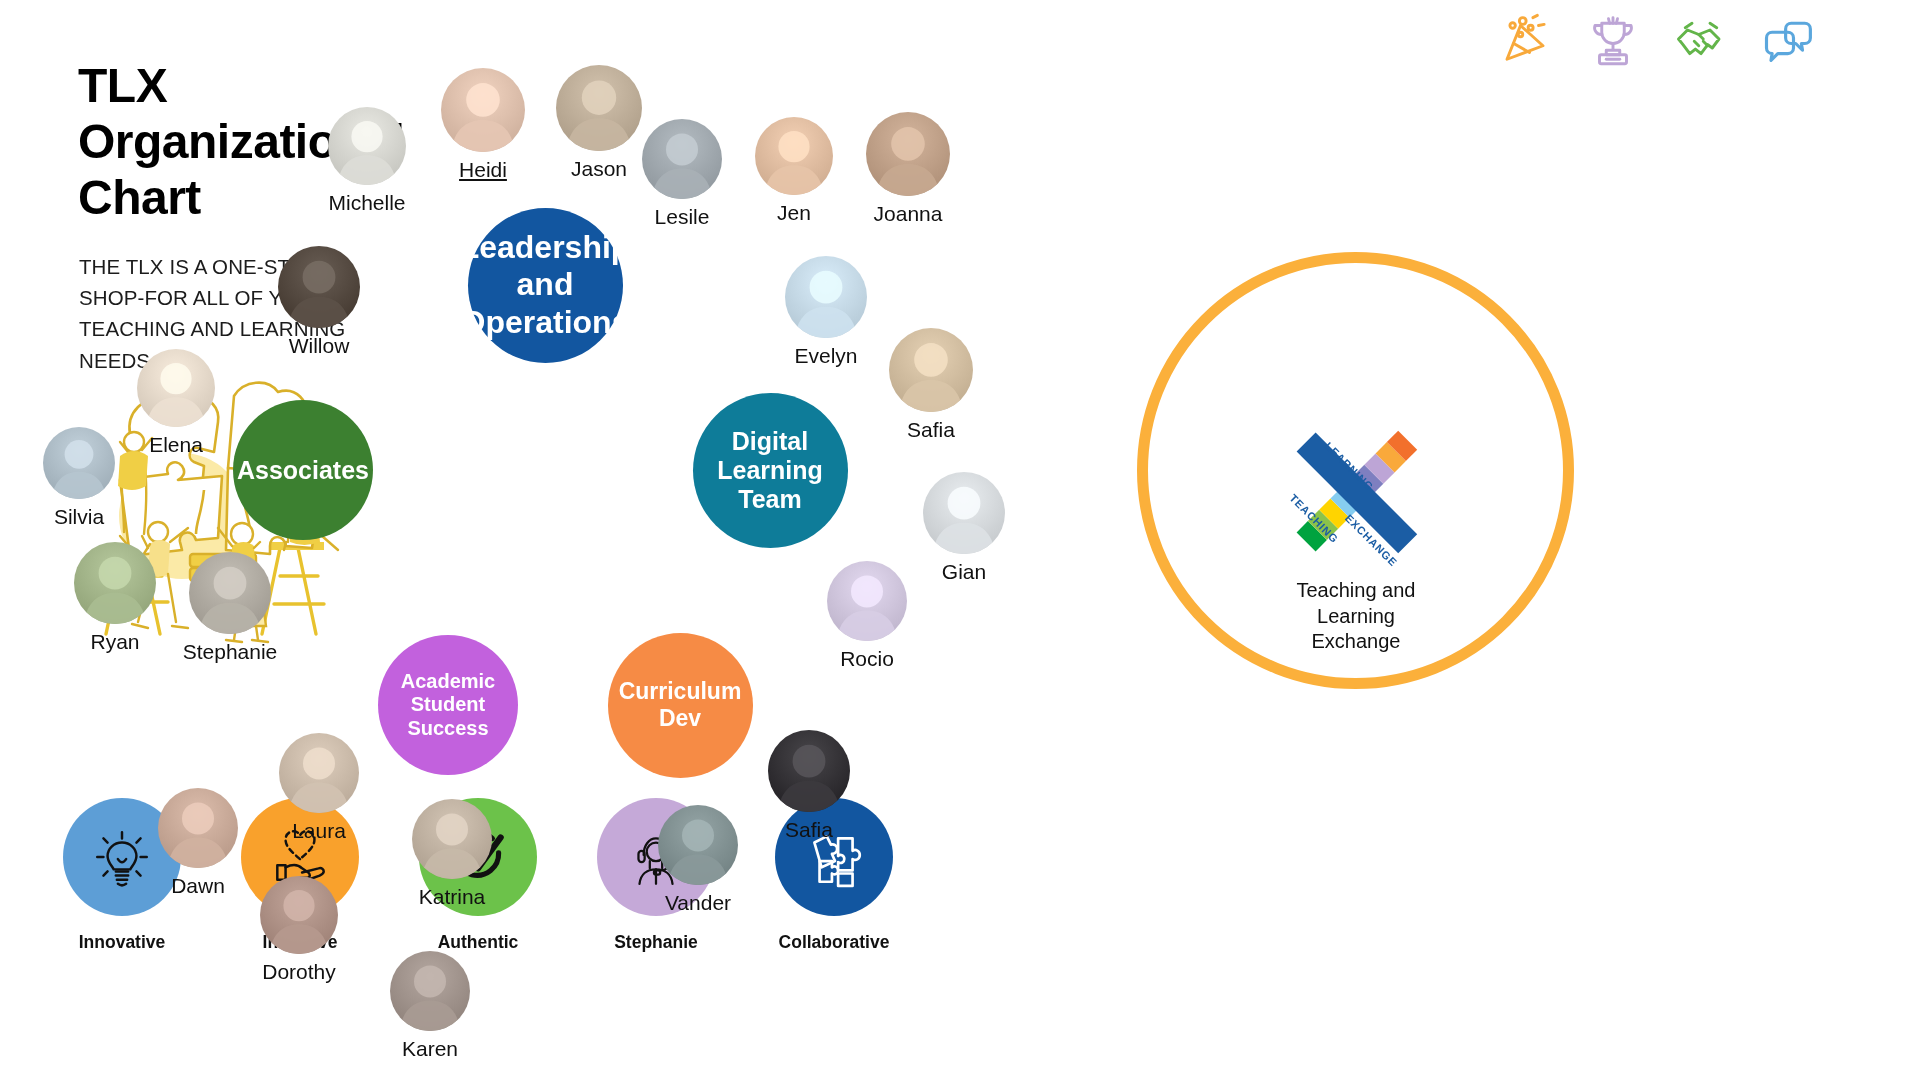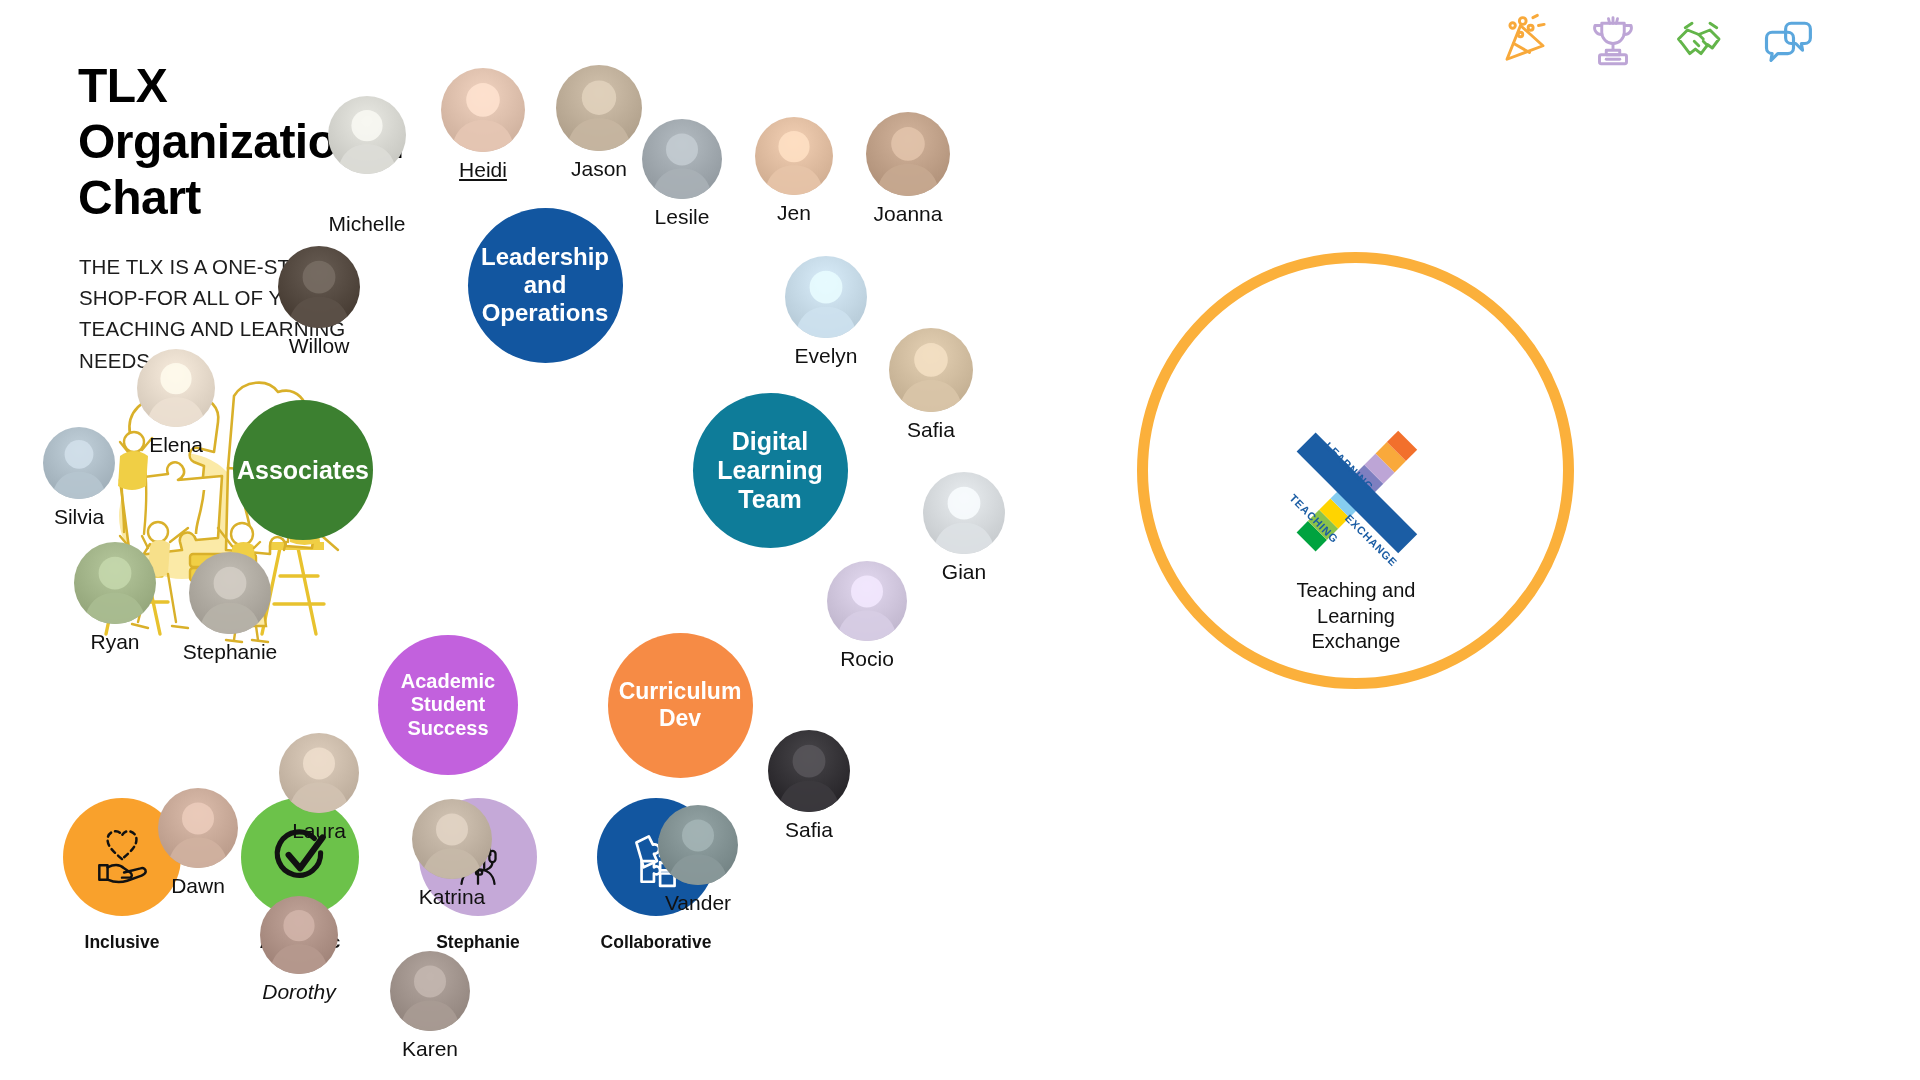--- a/index.html
+++ b/index.html
@@ -223,20 +223,34 @@
       <path d="M160 208 q12 -8 22 0 l2 34 q-12 6 -24 0 z" fill="#f0cf45" stroke="none"></path>
       <path d="M160 208 l-14 -18 M182 210 l6 -6"></path>
       <path d="M158 242 l-6 46 l42 0 l-6 -46 z" fill="#fbeaa7" stroke="#d9b02a"></path>
       <path d="M164 288 l-2 14 M184 288 l2 14"></path>
       <path d="M154 302 l16 2 M180 302 l16 2"></path>
     </g>
   </svg>
 
   <div id="values-row">
 
+    <div class="value-item">
+      <div class="value-badge" style="background:#5d9ed6">
+        <svg width="66" height="66" viewBox="0 0 64 64">
+          <g stroke="#111" stroke-width="2.4" fill="none" stroke-linecap="round">
+            <path d="M32 18 c-8 0-14 6-14 13 c0 6 4 9 6 13 l16 0 c2-4 6-7 6-13 c0-7-6-13-14-13z"></path>
+            <path d="M26 46 l12 0 M26 50 l12 0 M27 54 l10 0"></path>
+            <path d="M28 58 q4 3 8 0"></path>
+            <path d="M32 8 l0 6 M14 14 l4 4 M50 14 l-4 4 M8 32 l6 0 M50 32 l6 0 M14 50 l4-4 M50 50 l-4-4"></path>
+            <path d="M28 34 q4 6 8 0"></path>
+          </g>
+        </svg>
+      </div>
+      <div class="value-label">Innovative</div>
+    </div>
 
     <div class="value-item">
       <div class="value-badge" style="background:#f9a12c">
         <svg width="66" height="66" viewBox="0 0 64 64">
           <g stroke="#111" stroke-width="2.4" fill="none" stroke-linecap="round" stroke-linejoin="round">
             <path d="M32 34 c-8-7-14-12-14-19 c0-5 4-8 8-8 c3 0 5 2 6 4 c1-2 3-4 6-4 c4 0 8 3 8 8 c0 7-6 12-14 19z" stroke-dasharray="5 4"></path>
             <path d="M10 40 l0 14 l8 0 l0-14 z"></path>
             <path d="M18 42 c6-3 12-3 16 1 l6 4 c2 2 2 4 0 5 l-8 0"></path>
             <path d="M34 47 l16-4 c3-1 5 1 5 3 c0 2-2 3-4 4 l-14 5 c-6 2-12 2-19-1"></path>
           </g>
@@ -354,38 +368,38 @@
     <g fill="#1b5da4" font-family="'Liberation Sans', sans-serif" font-size="13" font-weight="700" letter-spacing="1">
       <text transform="translate(62,46) rotate(45)">LEARNING</text>
       <text transform="translate(20,108) rotate(45)">TEACHING</text>
       <text transform="translate(86,132) rotate(45)">EXCHANGE</text>
     </g>
   </svg>
 
   <div id="center-caption">Teaching and<br>Learning<br>Exchange</div>
 
   <div id="teams-layer">
-      <div class="team-circle" style="width: 155px; height: 155px; left: 467.5px; top: 207.5px; background: rgb(18, 86, 160); font-size: 24px;">
+      <div class="team-circle" style="width: 155px; height: 155px; left: 467.5px; top: 207.5px; background: rgb(18, 86, 160); font-size: 32px;">
         <span>Leadership<br>and<br>Operations</span>
       </div>
       <div class="team-circle" style="width: 155px; height: 155px; left: 692.5px; top: 392.5px; background: rgb(14, 124, 153); font-size: 25px;">
         <span>Digital<br>Learning<br>Team</span>
       </div>
       <div class="team-circle" style="width: 145px; height: 145px; left: 607.5px; top: 632.5px; background: rgb(246, 139, 69); font-size: 23px;">
         <span>Curriculum<br>Dev</span>
       </div>
       <div class="team-circle" style="width: 140px; height: 140px; left: 378px; top: 635px; background: rgb(194, 97, 221); font-size: 20px;">
         <span>Academic<br>Student<br>Success</span>
       </div>
       <div class="team-circle" style="width: 140px; height: 140px; left: 233px; top: 400px; background: rgb(60, 128, 48); font-size: 25px;">
         <span>Associates</span>
       </div>
     </div>
   <div id="people-layer">
-      <div class="person" style="left: 328px; top: 96px; width: 78px; gap: 32px;">
+      <div class="person" style="left: 328px; top: 107px; width: 78px;">
         <div class="avatar" style="width: 78px; height: 78px; background: radial-gradient(circle at 50% 32%, rgb(233, 233, 227), rgb(189, 189, 183));">
           <svg class="ph" viewBox="0 0 100 100" preserveAspectRatio="none">
             <circle cx="50" cy="38" r="20" fill="#f9f9f3" opacity="0.85"></circle>
             <path d="M12 100 c3-26 18-38 38-38 c20 0 35 12 38 38 z" fill="#ddddd7" opacity="0.9"></path>
           </svg>
         </div>
         <div class="person-name">Michelle</div>
       </div>
       <div class="person" style="left: 441px; top: 68px; width: 84px; text-decoration: underline;">
         <div class="avatar" style="width: 84px; height: 84px; background: radial-gradient(circle at 50% 32%, rgb(241, 211, 192), rgb(197, 167, 148));">
@@ -497,21 +511,21 @@
       </div>
       <div class="person" style="left: 412px; top: 799px; width: 80px;">
         <div class="avatar" style="width: 80px; height: 80px; background: radial-gradient(circle at 50% 32%, rgb(211, 197, 181), rgb(167, 153, 137));">
           <svg class="ph" viewBox="0 0 100 100" preserveAspectRatio="none">
             <circle cx="50" cy="38" r="20" fill="#e3d5c5" opacity="0.85"></circle>
             <path d="M12 100 c3-26 18-38 38-38 c20 0 35 12 38 38 z" fill="#c7b9a9" opacity="0.9"></path>
           </svg>
         </div>
         <div class="person-name">Katrina</div>
       </div>
-      <div class="person" style="left: 260px; top: 896px; width: 78px; font-style: italic;">
+      <div class="person" style="left: 260px; top: 876px; width: 78px;">
         <div class="avatar" style="width: 78px; height: 78px; background: radial-gradient(circle at 50% 32%, rgb(194, 165, 154), rgb(150, 121, 110));">
           <svg class="ph" viewBox="0 0 100 100" preserveAspectRatio="none">
             <circle cx="50" cy="38" r="20" fill="#d2b5aa" opacity="0.85"></circle>
             <path d="M12 100 c3-26 18-38 38-38 c20 0 35 12 38 38 z" fill="#b6998e" opacity="0.9"></path>
           </svg>
         </div>
         <div class="person-name">Dorothy</div>
       </div>
       <div class="person" style="left: 279px; top: 733px; width: 80px;">
         <div class="avatar" style="width: 80px; height: 80px; background: radial-gradient(circle at 50% 32%, rgb(222, 206, 189), rgb(178, 162, 145));">

